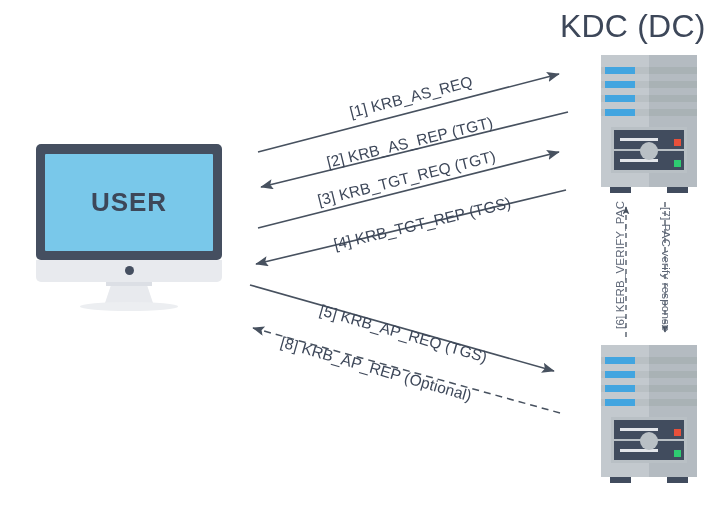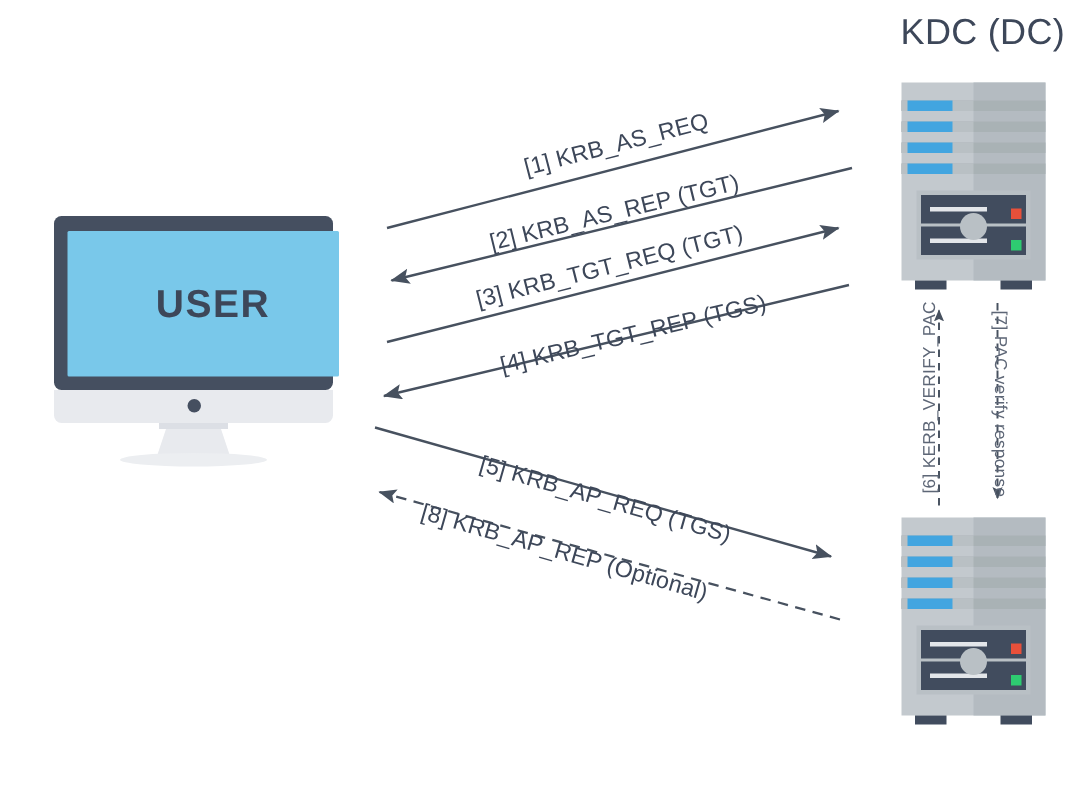--- a/index.html
+++ b/index.html
@@ -24,22 +24,22 @@
   .svg-layer {
     position: absolute;
     left: 0;
     top: 0;
     width: 715px;
     height: 528px;
   }
   
   .node-title {
     position: absolute;
-    text-align: right;
-    font-size: 24px;
+    text-align: left;
+    font-size: 32px;
     font-weight: 400;
     color: #3d4759;
     letter-spacing: 0.2px;
     white-space: nowrap;
   }
   #kdc-title { left: 560px; top: 8px; width: 150px; }
   #ap-title  { left: 560px; top: 488px; width: 150px; }
 
   
   #user-node {
@@ -58,21 +58,20 @@
   }
   .monitor-screen {
     position: absolute;
     left: 17px; top: 16px;
     width: 168px; height: 97px;
     background: #79c8ea;
     border-radius: 1px;
     display: flex;
     align-items: center;
     justify-content: center;
-    padding-left: 13px;
   }
   .monitor-camera {
     position: absolute;
     left: 99px; top: 10px;
     width: 3px; height: 3px;
     background: #6d7789;
     border-radius: 50%;
   }
   .user-label {
     font-size: 26px;

